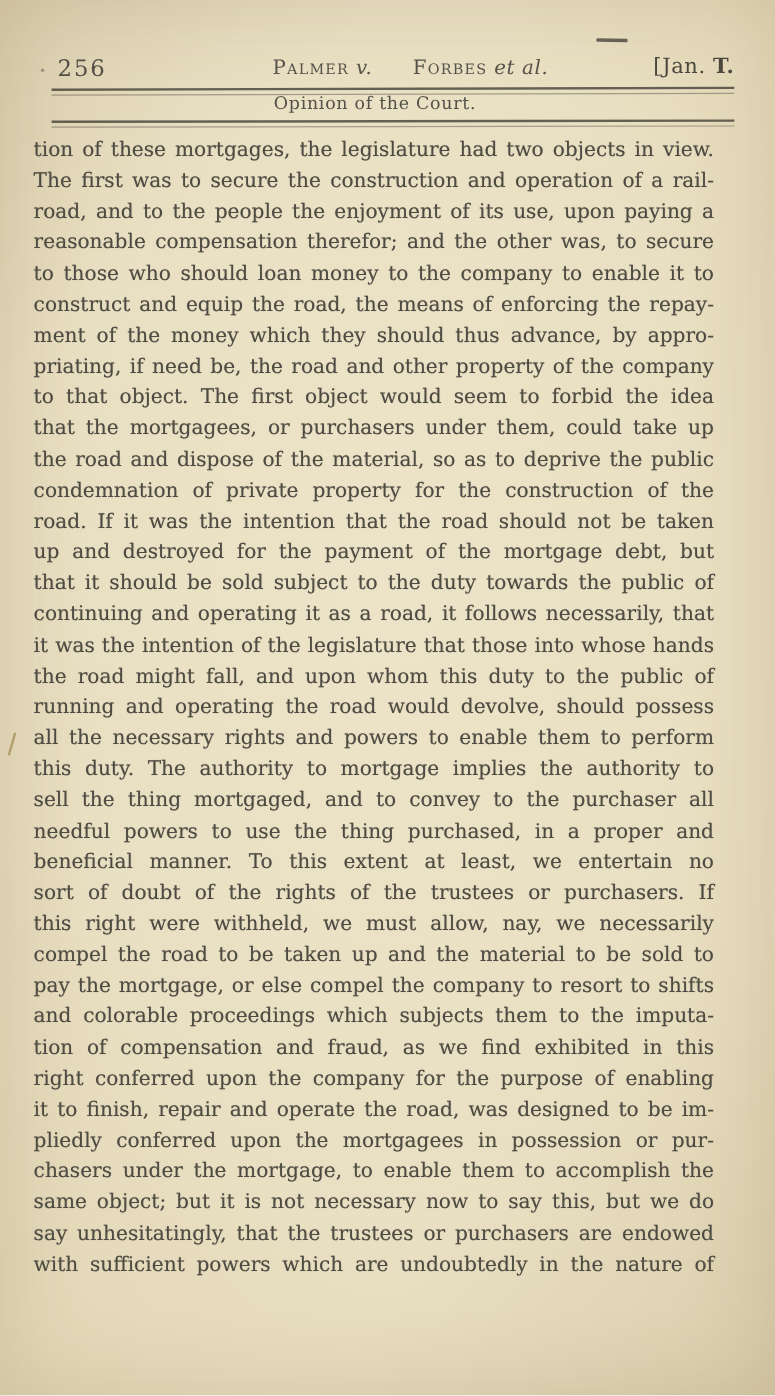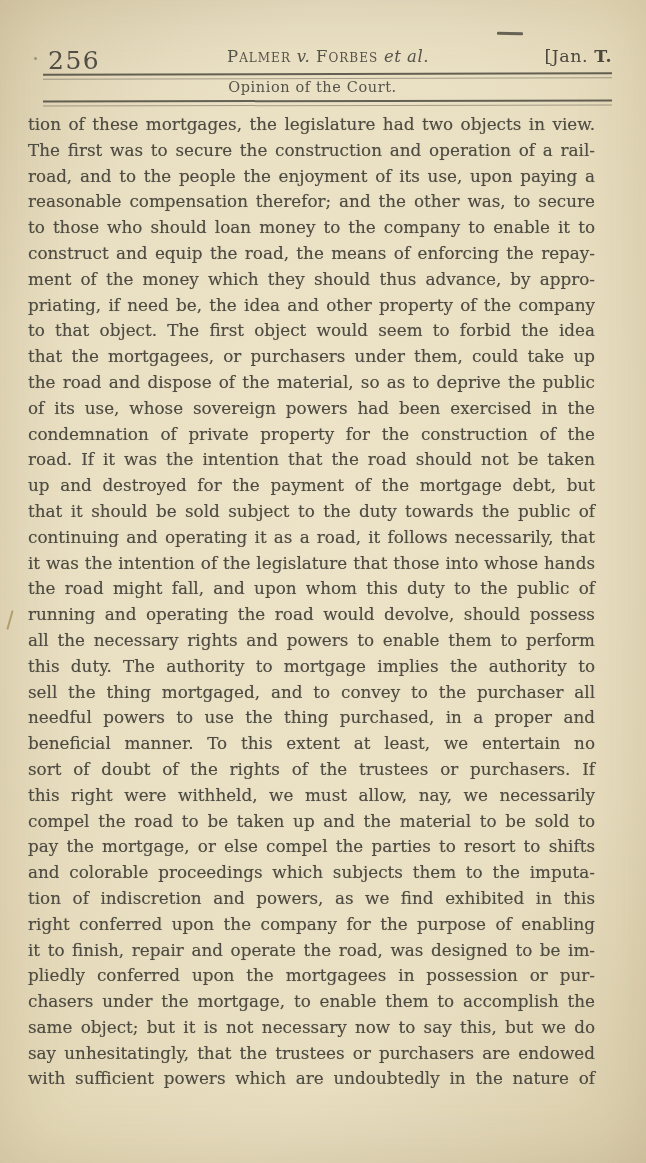--- a/index.html
+++ b/index.html
@@ -17,28 +17,28 @@
       radial-gradient(ellipse at 50% 42%, #ede3c8 0%, #e9dfc2 55%, #e1d5b3 100%);
     box-shadow: inset 0 0 70px rgba(120,100,60,0.18);
     color: #4e4b42;
   }
   
   .hdr-row {
     position: absolute; top: 46px; left: 44px; width: 568px; height: 22px;
   }
   .page-number {
     position: absolute; left: 4px; top: 0;
-    font-size: 25px; letter-spacing: 1.5px; color: #514e45;
+    font-size: 19px; letter-spacing: 1.5px; color: #514e45;
   }
   .case-title {
     position: absolute; left: 0; right: 0; top: 1px;
     text-align: center; font-size: 16.5px; color: #56534a;
     letter-spacing: 0.5px;
   }
-  .sc { font-variant: small-caps; letter-spacing: 1px; }
+  .sc { font-variant: small-caps; letter-spacing: 1px; margin-left: 28px; }
   .it { font-style: italic; }
   .term-label {
     position: absolute; right: 0; top: 0;
     font-size: 17.5px; color: #4b483f; letter-spacing: 0.5px;
   }
   .term-label .boldish { font-weight: bold; }
   .rule {
     position: absolute; left: 43px; width: 569px; height: 3px;
     border-top: 2px solid rgba(77,74,64,0.85);
     border-bottom: 1px solid rgba(77,74,64,0.45);
@@ -99,44 +99,43 @@
   <div class="rule rule-2"></div>
 
   <div class="body-text">
       <div class="tline">tion of these mortgages, the legislature had two objects in view.</div>
       <div class="tline">The first was to secure the construction and operation of a rail-</div>
       <div class="tline">road, and to the people the enjoyment of its use, upon paying a</div>
       <div class="tline">reasonable compensation therefor; and the other was, to secure</div>
       <div class="tline">to those who should loan money to the company to enable it to</div>
       <div class="tline">construct and equip the road, the means of enforcing the repay-</div>
       <div class="tline">ment of the money which they should thus advance, by appro-</div>
-      <div class="tline">priating, if need be, the idea and other property of the company</div>
+      <div class="tline">priating, if need be, the road and other property of the company</div>
       <div class="tline">to that object.  The first object would seem to forbid the idea</div>
       <div class="tline">that the mortgagees, or purchasers under them, could take up</div>
       <div class="tline">the road and dispose of the material, so as to deprive the public</div>
-      <div class="tline">of its use, whose sovereign powers had been exercised in the</div>
       <div class="tline">condemnation of private property for the construction of the</div>
       <div class="tline">road.  If it was the intention that the road should not be taken</div>
       <div class="tline">up and destroyed for the payment of the mortgage debt, but</div>
       <div class="tline">that it should be sold subject to the duty towards the public of</div>
       <div class="tline">continuing and operating it as a road, it follows necessarily, that</div>
       <div class="tline">it was the intention of the legislature that those into whose hands</div>
       <div class="tline">the road might fall, and upon whom this duty to the public of</div>
       <div class="tline">running and operating the road would devolve, should possess</div>
       <div class="tline">all the necessary rights and powers to enable them to perform</div>
       <div class="tline">this duty.  The authority to mortgage implies the authority to</div>
       <div class="tline">sell the thing mortgaged, and to convey to the purchaser all</div>
       <div class="tline">needful powers to use the thing purchased, in a proper and</div>
       <div class="tline">beneficial manner.  To this extent at least, we entertain no</div>
       <div class="tline">sort of doubt of the rights of the trustees or purchasers.  If</div>
       <div class="tline">this right were withheld, we must allow, nay, we necessarily</div>
       <div class="tline">compel the road to be taken up and the material to be sold to</div>
-      <div class="tline">pay the mortgage, or else compel the parties to resort to shifts</div>
+      <div class="tline">pay the mortgage, or else compel the company to resort to shifts</div>
       <div class="tline">and colorable proceedings which subjects them to the imputa-</div>
-      <div class="tline">tion of indiscretion and powers, as we find exhibited in this</div>
+      <div class="tline">tion of compensation and fraud, as we find exhibited in this</div>
       <div class="tline">right conferred upon the company for the purpose of enabling</div>
       <div class="tline">it to finish, repair and operate the road, was designed to be im-</div>
       <div class="tline">pliedly conferred upon the mortgagees in possession or pur-</div>
       <div class="tline">chasers under the mortgage, to enable them to accomplish the</div>
       <div class="tline">same object; but it is not necessary now to say this, but we do</div>
       <div class="tline">say unhesitatingly, that the trustees or purchasers are endowed</div>
       <div class="tline">with sufficient powers which are undoubtedly in the nature of</div>
     </div>
 
   <div class="pen-mark"></div>

